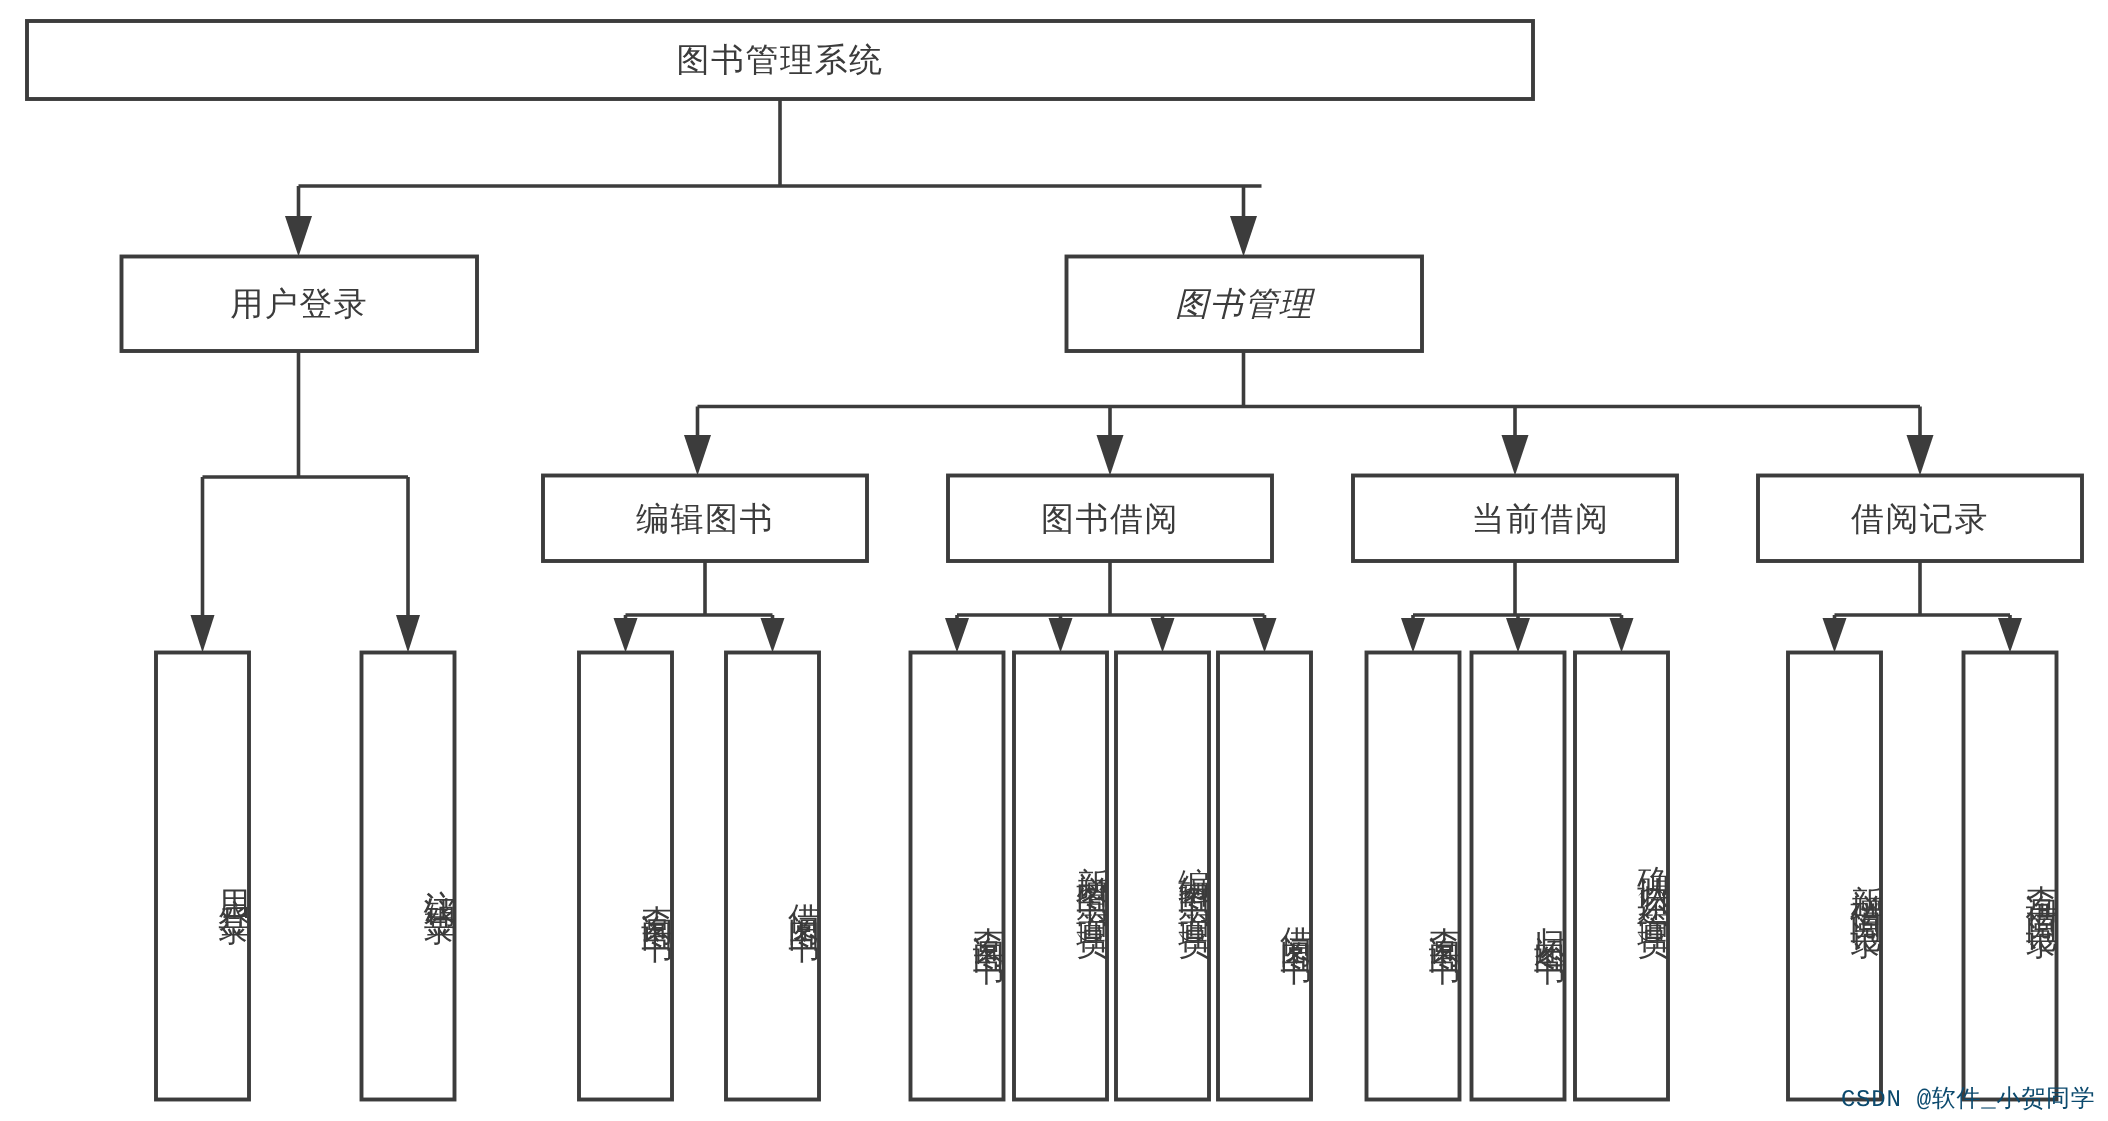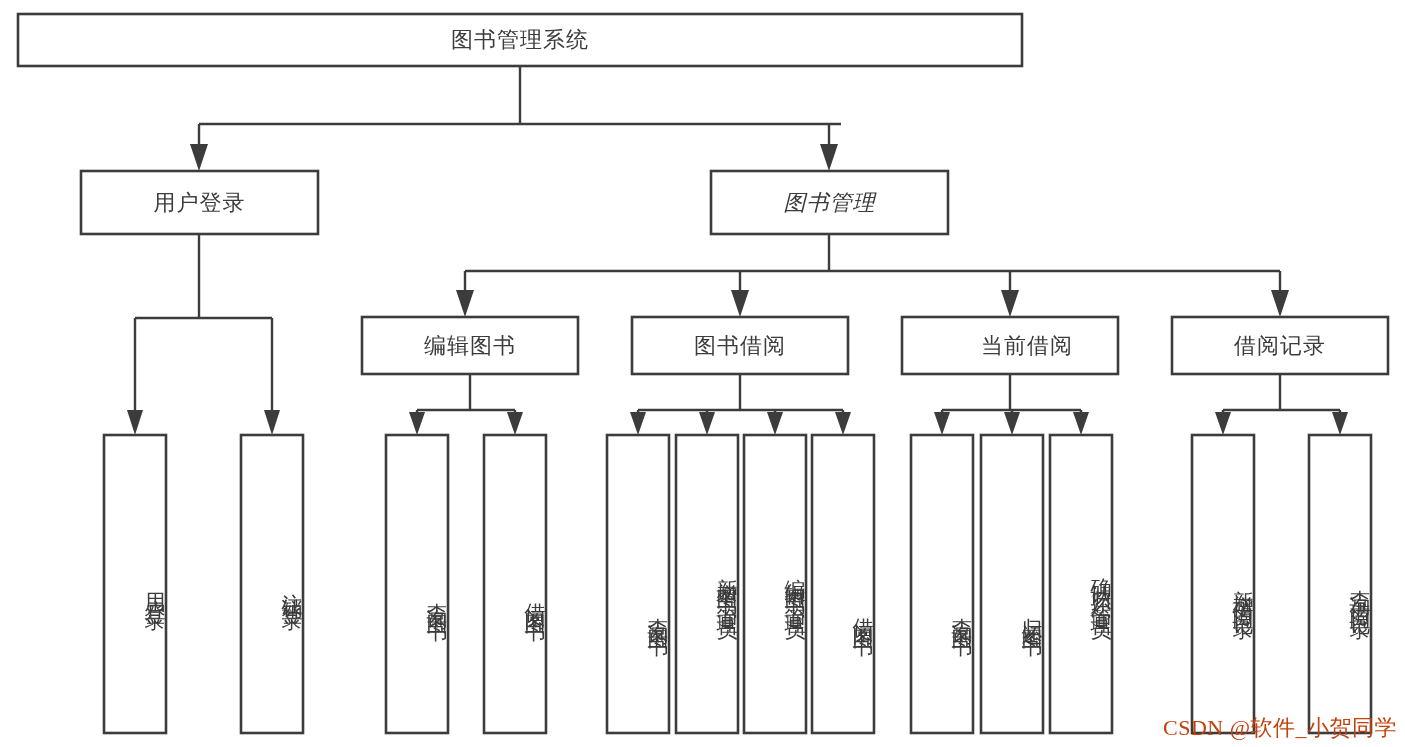--- a/index.html
+++ b/index.html
@@ -68,23 +68,23 @@
     color: #3b3b3b;
     letter-spacing: 1px;
     white-space: nowrap;
     pointer-events: none;
     user-select: none;
   }
   #watermark {
     position: absolute;
     right: 8px;
     bottom: 4px;
-    font-family: Liberation Serif, serif;
-    font-size: 22px;
-    color: #c2410c;
+    font-family: Liberation Mono, monospace;
+    font-size: 16px;
+    color: #0c4a6e;
     letter-spacing: 0.5px;
     white-space: nowrap;
     user-select: none;
   }
 </style>
 </head>
 <body>
 
 <div id="diagram-root">
 

